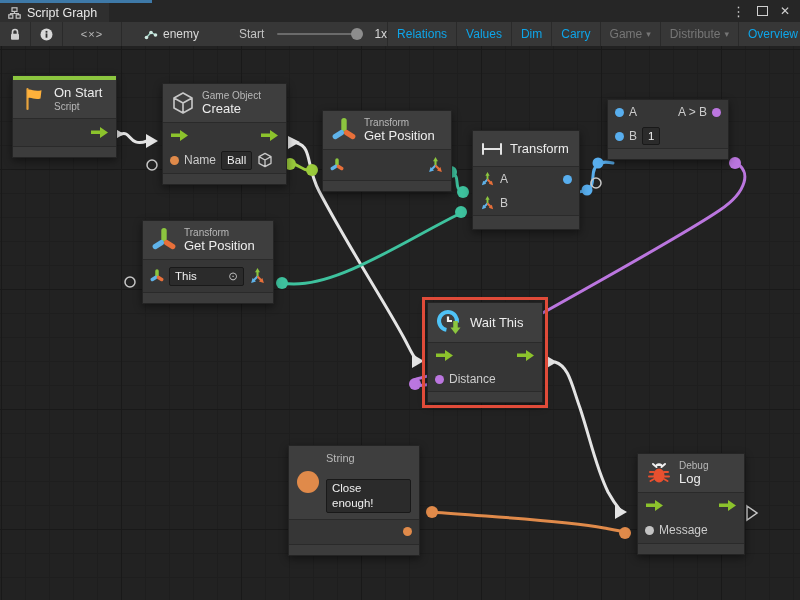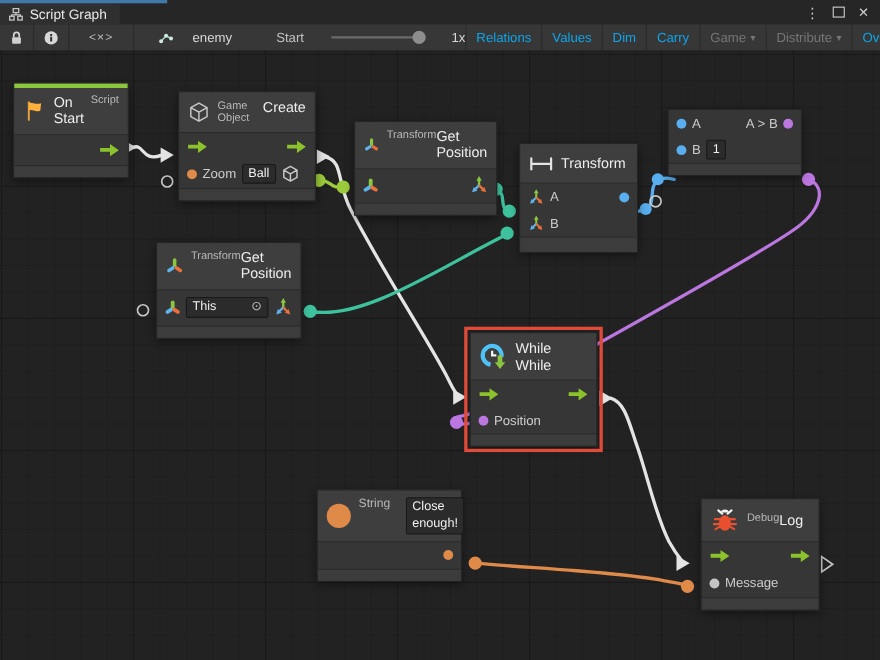--- a/index.html
+++ b/index.html
@@ -13,21 +13,21 @@
   .tab{display:flex;align-items:center;gap:6px;padding:3px 12px 0 8px;background:#2f2f2f;font-size:12.5px;color:#e8e8e8;}
   .win-controls{margin-left:auto;display:flex;align-items:center;gap:12px;padding-right:10px;color:#cfcfcf;}
   .kebab{font-size:13px;line-height:1;}
   .maxbox{width:9px;height:8px;border:1.6px solid #cfcfcf;display:inline-block;}
   .closex{font-size:12px;line-height:1;}
 
   
   .toolbar{position:absolute;left:0;top:22px;width:800px;height:24px;background:#373737;border-bottom:1px solid #1d1d1d;
            display:flex;align-items:stretch;font-size:12px;}
   .tb-cell{display:flex;align-items:center;justify-content:center;border-right:1px solid #2a2a2a;padding:0 9px;}
-  .tb-group{display:flex;align-items:center;gap:17px;}
+  .tb-group{display:flex;align-items:center;gap:5px;}
   .tb-btn{display:flex;align-items:center;gap:4px;padding:0 9px;border-left:1px solid #2a2a2a;color:#0ea5e9;white-space:nowrap;}
   .tb-btn.disabled{color:#767676;}
   .zoom-track{position:relative;width:84px;height:2px;background:#6b6b6b;border-radius:1px;}
   .zoom-handle{position:absolute;right:-2px;top:-5px;width:12px;height:12px;border-radius:50%;background:#8d8d8d;}
   .tb-label{color:#c2c2c2;}
 
   
   .canvas{position:absolute;left:0;top:46px;width:800px;height:554px;background-color:var(--canvas-bg,#222);
     background-image:
       linear-gradient(to right, #191919 1px, transparent 1px),
@@ -44,21 +44,21 @@
   .wire-teal{stroke:var(--wire-teal,#3EC29E);}   .fill-teal{fill:var(--wire-teal,#3EC29E);}
   .wire-blue{stroke:var(--wire-blue,#58AEEE);}   .fill-blue{fill:var(--wire-blue,#58AEEE);}
   .wire-purple{stroke:var(--wire-purple,#BB76DF);} .fill-purple{fill:var(--wire-purple,#BB76DF);}
   .wire-orange{stroke:var(--wire-orange,#E08A4A);} .fill-orange{fill:var(--wire-orange,#E08A4A);}
   .ring,.tri-hollow{fill:none;stroke:#c8c8c8;stroke-width:1.5;}
 
   
   .node{position:absolute;z-index:2;background:#363636;border:1px solid #242424;box-shadow:0 3px 8px rgba(0,0,0,.45);}
   .node.selected{outline:3px solid var(--selection-red,#E04B39);outline-offset:2px;}
   .hdr{display:flex;align-items:center;gap:7px;padding:6px 8px;background:#3e3e3e;border-bottom:1px solid #2a2a2a;}
-  .hdr-txt{display:flex;flex-direction:row;line-height:1.15;}
+  .hdr-txt{display:flex;flex-direction:column;line-height:1.15;}
   .cat{font-size:10px;color:#b8b8b8;}
   .ttl{font-size:13px;color:#ededed;}
   .row{display:flex;align-items:center;gap:5px;padding:0 7px;background:#363636;}
   .ftr{border-top:1px solid #2a2a2a;background:#3c3c3c;}
   .dot{width:9px;height:9px;border-radius:50%;flex:0 0 auto;}
   .dot-orange{background:var(--wire-orange,#E08A4A);}
   .dot-blue{background:var(--wire-blue,#58AEEE);}
   .dot-purple{background:var(--wire-purple,#BB76DF);}
   .dot-gray{background:#c4c4c4;}
   .plabel{font-size:12px;color:#cccccc;}
@@ -236,21 +236,21 @@
     <div class="row" style="height:24px">
       <svg class="flow" width="19" height="13" viewBox="0 0 19 13">
         <path d="M1 4.5 h9 V1 l8 5.5 L10 12 V8 H1 z" fill="var(--flow-green,#8CC32C)"></path>
       </svg>
       <svg class="flow spacer" width="19" height="13" viewBox="0 0 19 13">
         <path d="M1 4.5 h9 V1 l8 5.5 L10 12 V8 H1 z" fill="var(--flow-green,#8CC32C)"></path>
       </svg>
     </div>
     <div class="row" style="height:26px">
       <span class="dot dot-orange"></span>
-      <span class="plabel">Zoom</span>
+      <span class="plabel">Name</span>
       <span class="field">
           <span>Ball</span>
         </span>
       <svg width="16" height="16" viewBox="0 0 24 24">
         <path d="M12 2 L21 7 V17 L12 22 L3 17 V7 Z M3 7 L12 12 L21 7 M12 12 V22" fill="none" stroke="#c8c8c8" stroke-width="2" stroke-linejoin="round"></path>
       </svg>
     </div>
     <div class="ftr" style="height:10px"></div>
   </div>
 
@@ -369,33 +369,33 @@
   </div>
 
   <div class="node selected" style="left:427px;top:302px;width:114px">
     <div class="hdr">
       <svg width="27" height="27" viewBox="0 0 27 27">
         <circle cx="12" cy="12" r="9" fill="none" stroke="#4FC3F7" stroke-width="4" stroke-dasharray="42 15" transform="rotate(100 12 12)"></circle>
         <path d="M12 7.5 V12 H16" fill="none" stroke="#f2f2f2" stroke-width="2.2"></path>
         <path d="M19.5 12 V19" stroke="#8CC63F" stroke-width="4.5"></path>
         <polygon points="14.5,18.5 24.5,18.5 19.5,25" fill="#8CC63F"></polygon>
       </svg>
-      <span class="ttl">While While</span>
+      <span class="ttl">Wait This</span>
     </div>
     <div class="row" style="height:24px">
       <svg class="flow" width="19" height="13" viewBox="0 0 19 13">
         <path d="M1 4.5 h9 V1 l8 5.5 L10 12 V8 H1 z" fill="var(--flow-green,#8CC32C)"></path>
       </svg>
       <svg class="flow spacer" width="19" height="13" viewBox="0 0 19 13">
         <path d="M1 4.5 h9 V1 l8 5.5 L10 12 V8 H1 z" fill="var(--flow-green,#8CC32C)"></path>
       </svg>
     </div>
     <div class="row" style="height:24px">
       <span class="dot dot-purple"></span>
-      <span class="plabel">Position</span>
+      <span class="plabel">Distance</span>
     </div>
     <div class="ftr" style="height:10px"></div>
   </div>
 
   <div class="node" style="left:288px;top:445px;width:130px">
     <div class="hdr">
       <span class="string-circle"></span>
       <div class="hdr-txt" style="flex:1 1 auto;gap:14px">
         <span class="cat" style="font-size:11px">String</span>
         <span class="field">

